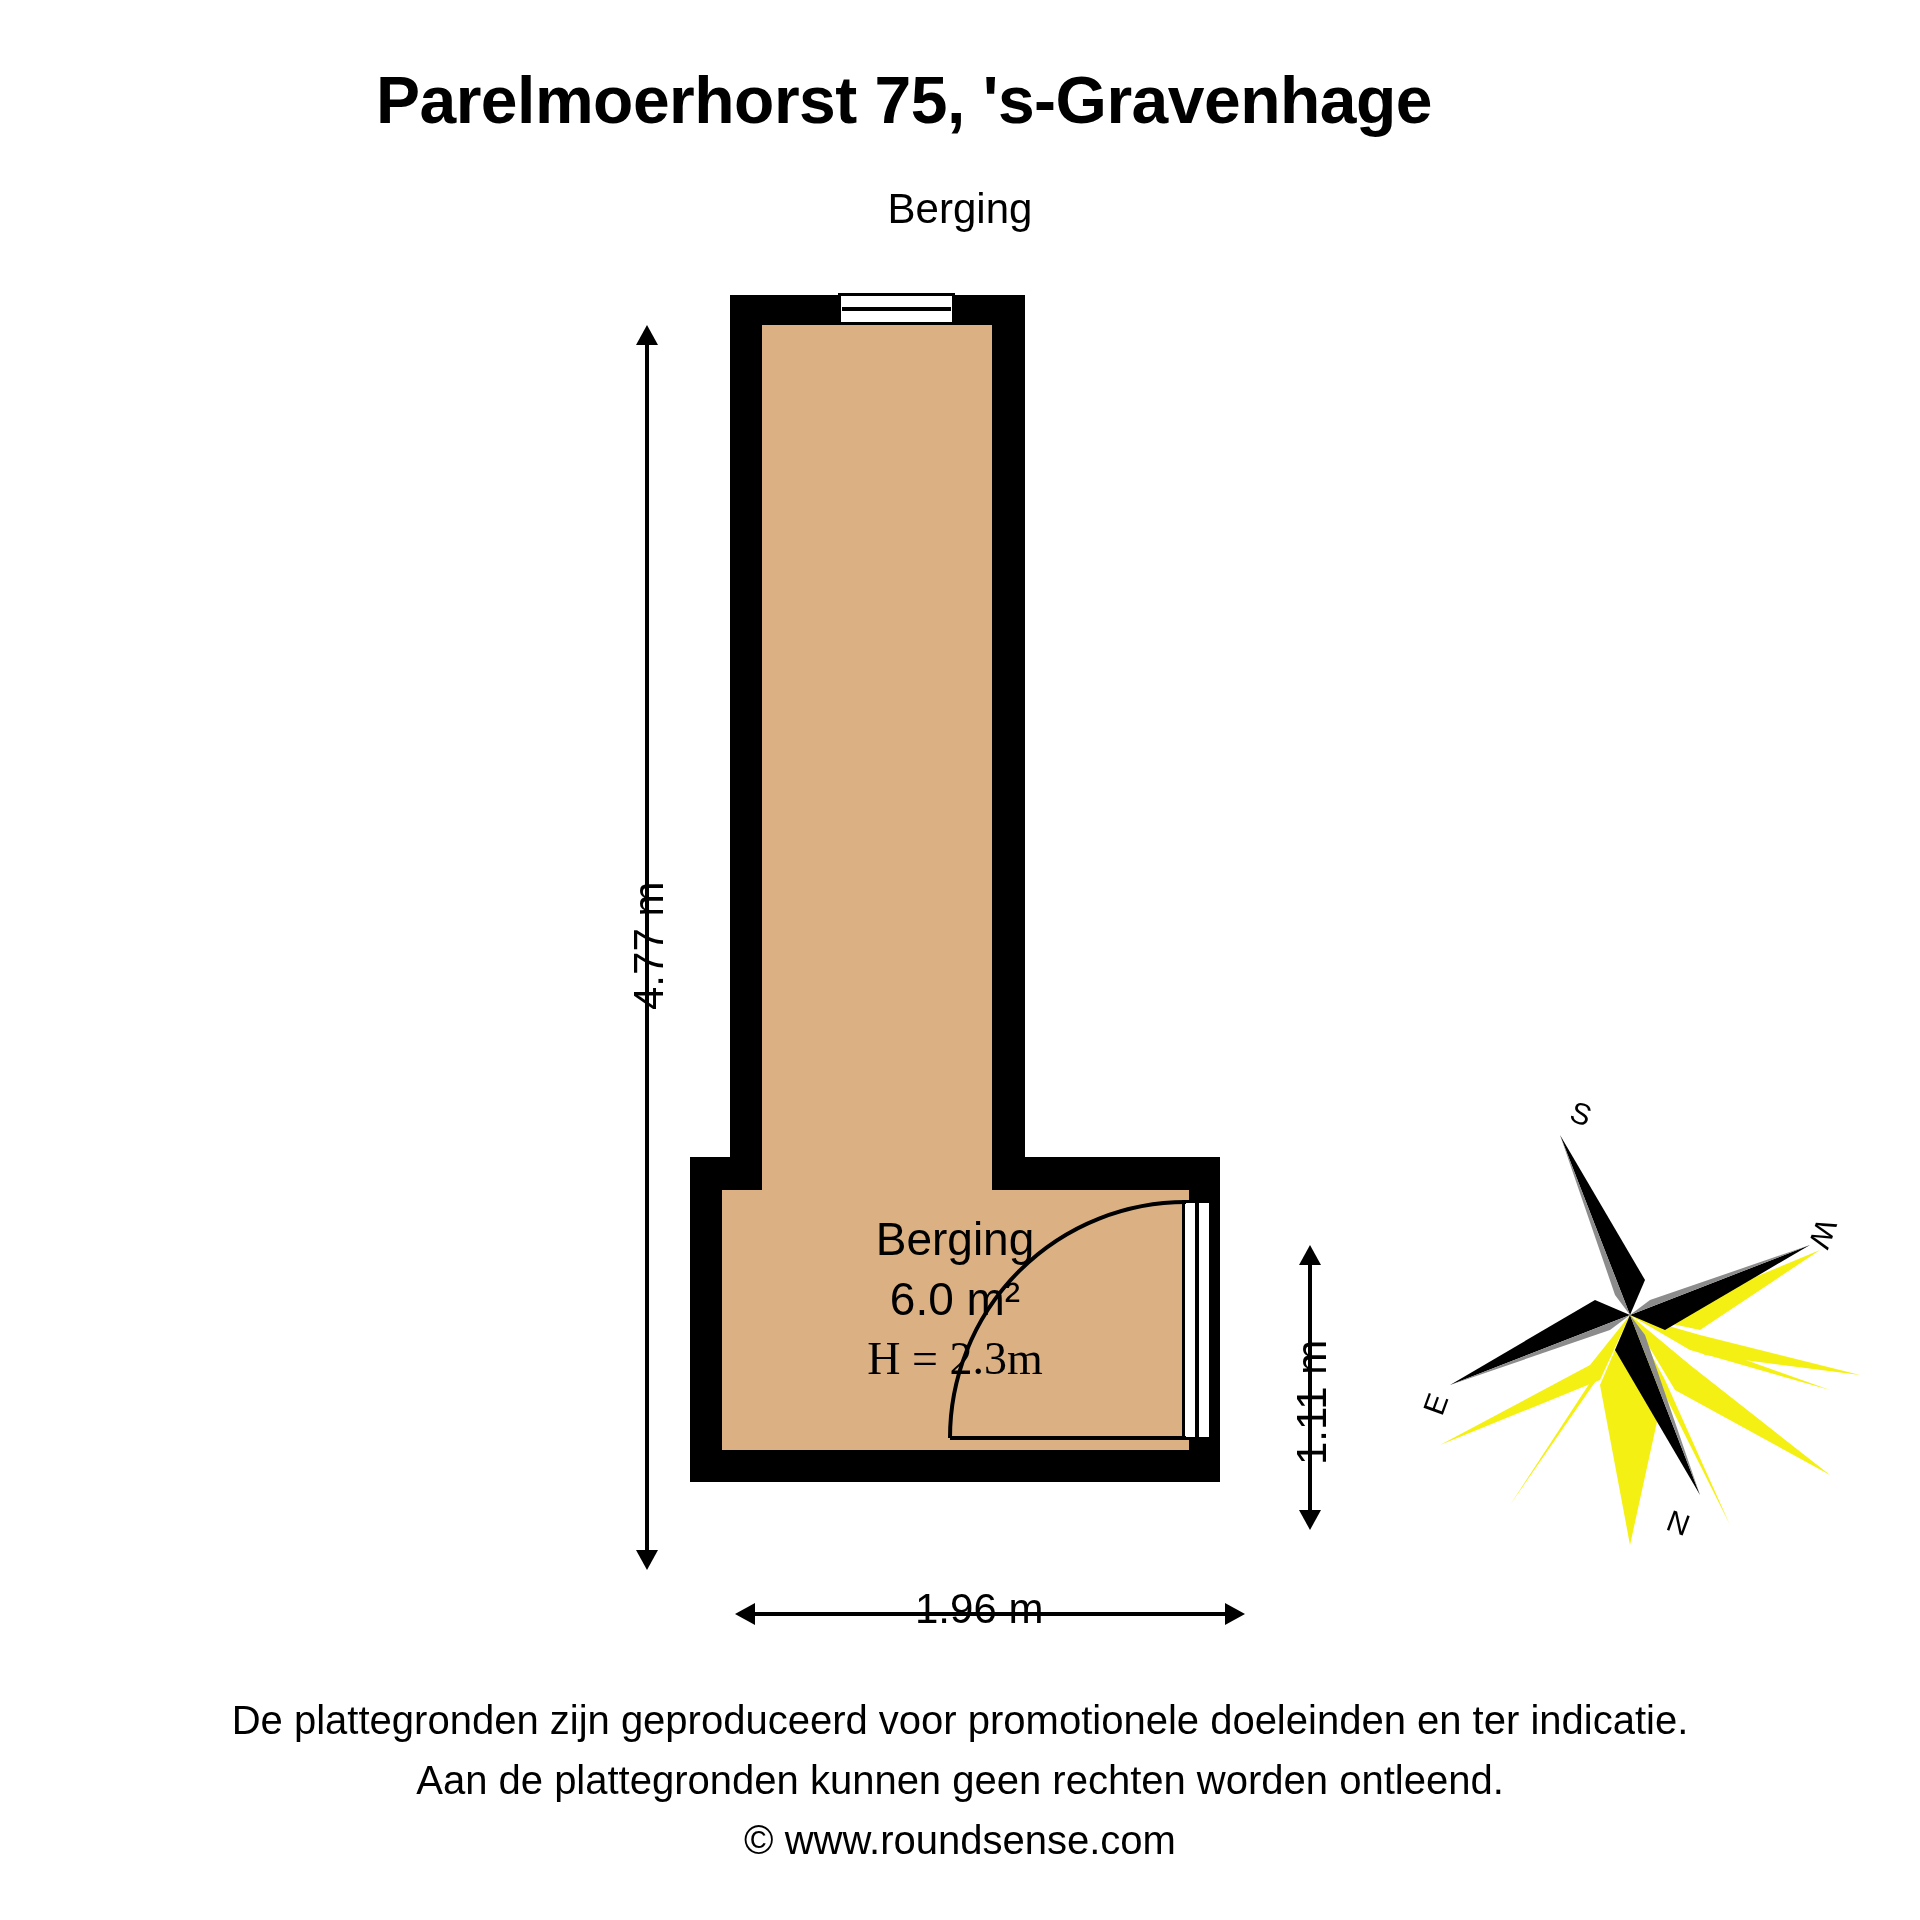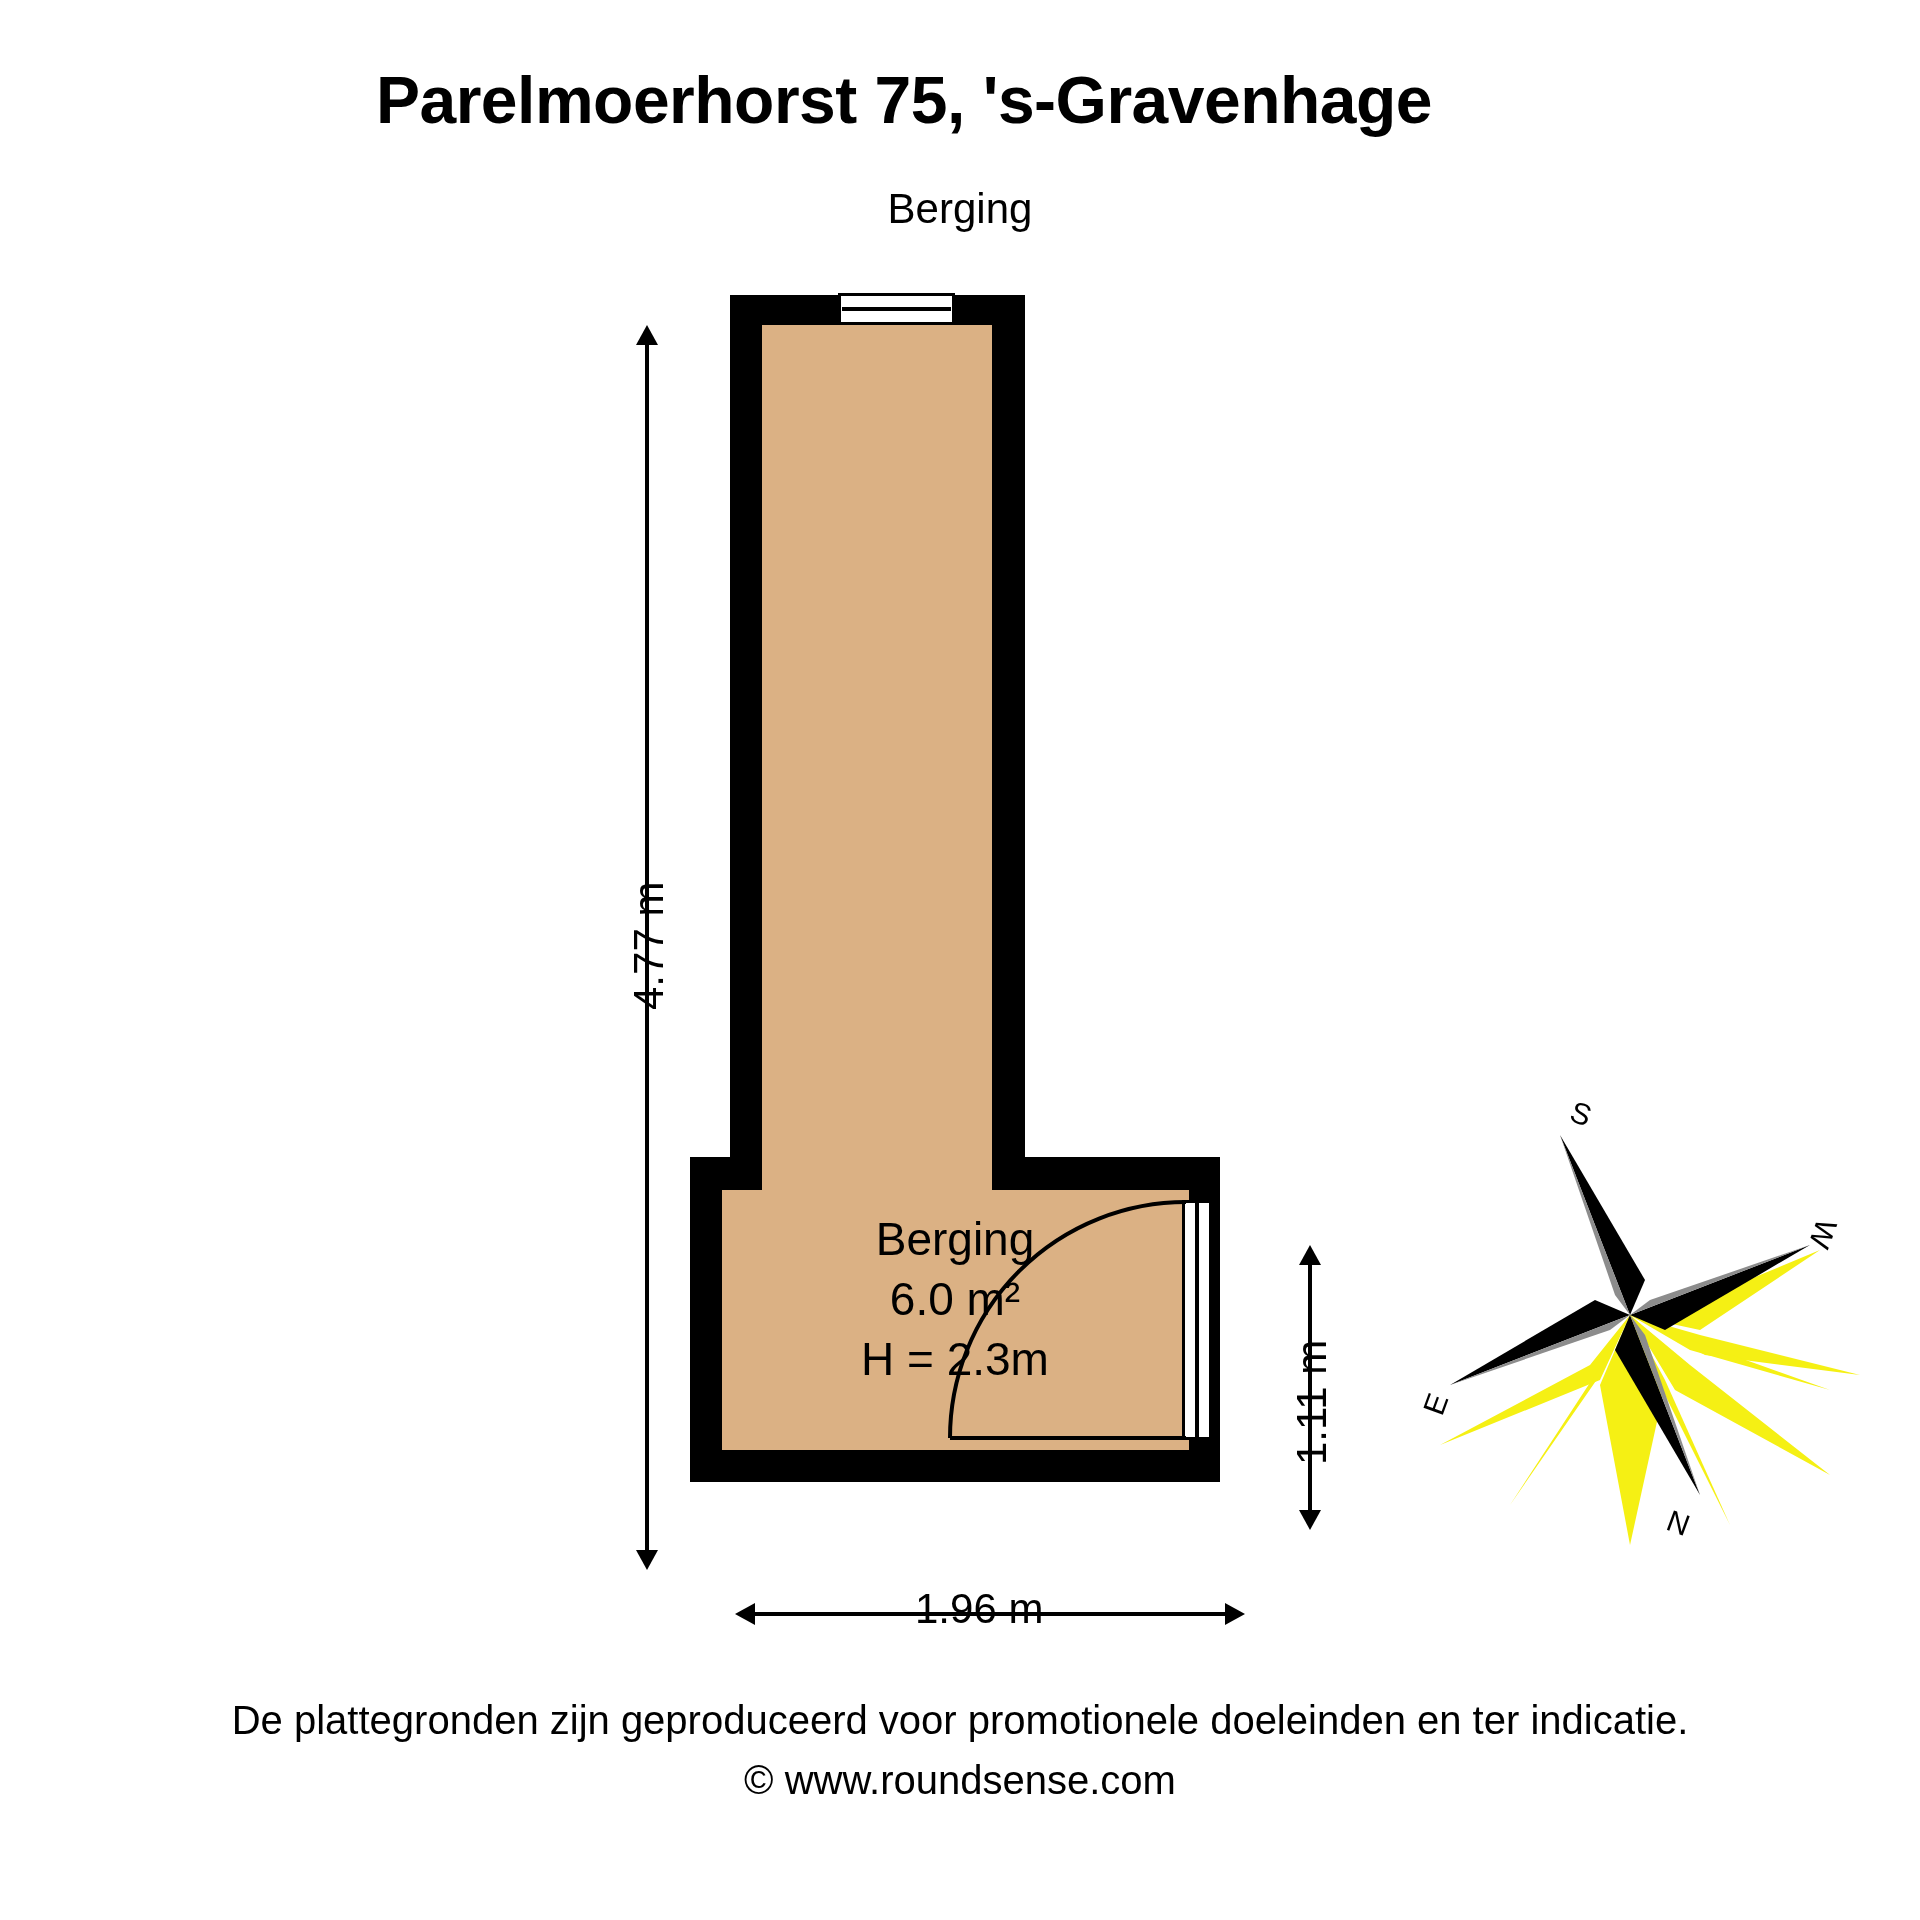--- a/index.html
+++ b/index.html
@@ -168,21 +168,21 @@
     <div style="position:absolute; left:492px; top:905px; width:30px; height:240px; background:#ffffff; border:3px solid #000; box-sizing:border-box;"></div>
     <div style="position:absolute; left:505px; top:908px; width:4px; height:234px; background:#000;"></div>
 
     <svg style="position:absolute; left:258px; top:905px; width:240px; height:240px;" viewBox="0 0 240 240">
       <path d="M 238 2 A 236 236 0 0 0 2 238" fill="none" stroke="#000" stroke-width="4"></path>
       <line x1="2" y1="238" x2="238" y2="238" stroke="#000" stroke-width="4"></line>
     </svg>
 
     <div class="room-label" style="top:915px;">Berging</div>
     <div class="room-label" style="top:975px;">6.0 m²</div>
-    <div class="room-label" style="top:1035px;">H = 2.3m</div>
+    <div class="room-label" style="top:1035px;font-family:Liberation Serif, serif;">H = 2.3m</div>
   </div>
 
   <div>
     <div class="dim-line-v" style="left:645px; top:345px; height:1205px;"></div>
     <div class="arrow arrow-up" style="left:636px; top:325px;"></div>
     <div class="arrow arrow-down" style="left:636px; top:1550px;"></div>
     <div class="dim-text-v" style="left:625px; top:1010px;">4.77 m</div>
   </div>
 
   <div>
@@ -230,16 +230,17 @@
 
       <text x="168" y="35" font-family="Liberation Sans, sans-serif" font-size="30" fill="#000" transform="rotate(20 168 35)">S</text>
       <text x="418" y="132" font-family="Liberation Sans, sans-serif" font-size="30" fill="#000" transform="rotate(110 418 132)">W</text>
       <text x="292" y="432" font-family="Liberation Sans, sans-serif" font-size="30" fill="#000" transform="rotate(200 292 432)">N</text>
       <text x="42" y="332" font-family="Liberation Sans, sans-serif" font-size="30" fill="#000" transform="rotate(290 42 332)">E</text>
     </svg>
   </div>
 
   <div class="footer">
     <div>De plattegronden zijn geproduceerd voor promotionele doeleinden en ter indicatie.</div>
+    <div>Aan de plattegronden kunnen geen rechten worden ontleend.</div>
     <div>© www.roundsense.com</div>
   </div>
 
 </div>
 
 </body></html>

